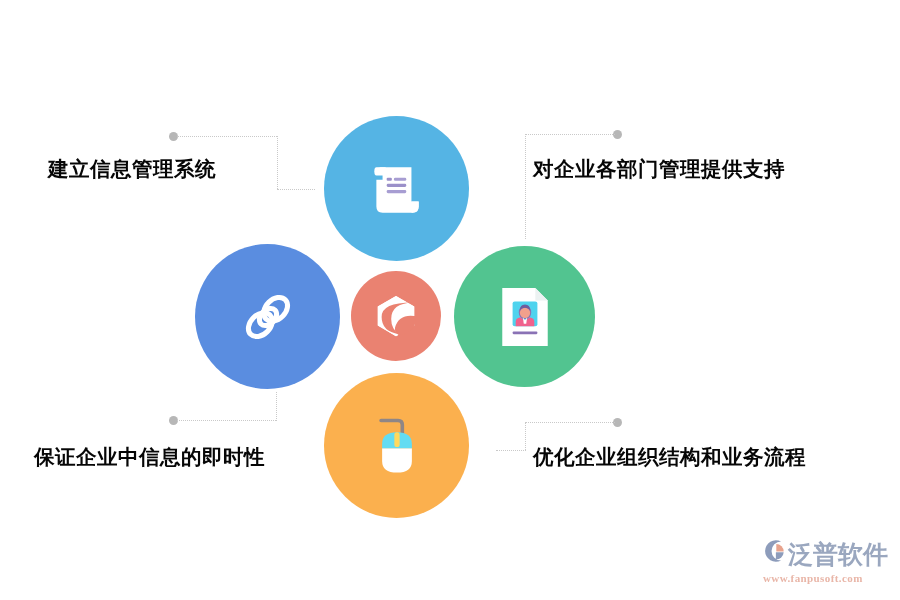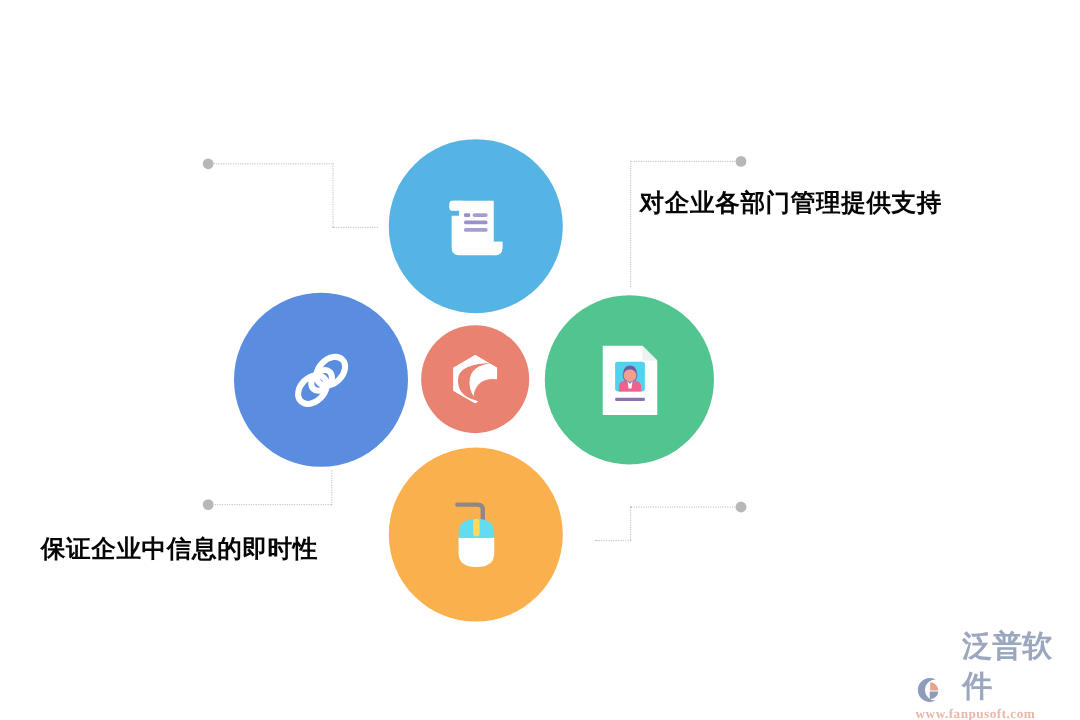--- a/index.html
+++ b/index.html
@@ -74,22 +74,22 @@
     top: 533px;
     width: 132px;
     height: 56px;
     display: flex;
     flex-direction: column;
     align-items: flex-start;
     justify-content: center;
   }
   #wm-row {
     display: flex;
-    align-items: flex-end;
-    gap: 16px;
+    align-items: flex-start;
+    gap: 0;
   }
   #wm-name {
     font-size: 25px;
     font-weight: bold;
     color: #9aa7bf;
     letter-spacing: 0px;
     font-family: "Liberation Sans", "DejaVu Sans", sans-serif;
   }
   #wm-url {
     margin-top: 1px;
@@ -179,25 +179,27 @@
 
   <div class="node" id="node-center" style="background:#ea8271;">
     <svg width="46" height="46" viewBox="0 0 48 48">
       <path d="M24 3 L43 14 V34 L24 45 L5 34 V14 Z" fill="#ffffff"></path>
       <path d="M24 3 L43 14 V34 L24 45 L5 34 V14 Z" fill="#ffffff"></path>
       <path d="M41 10 q-22 1 -22 17 q0 10 8 16 q-18 -3 -18 -18 q0 -15 32 -15 z" fill="#ea8271"></path>
       <path d="M43 24 q-16 -2 -20 12 q-1 5 4 8 q18 -2 18 -20 z" fill="#ea8271"></path>
     </svg>
   </div>
 
+  <div class="label" id="label-tl">建立信息管理系统</div>
 
   <div class="label" id="label-tr">对企业各部门管理提供支持</div>
 
   <div class="label" id="label-bl">保证企业中信息的即时性</div>
 
+  <div class="label" id="label-br">优化企业组织结构和业务流程</div>
 
   <div id="watermark">
     <div id="wm-row">
       <svg width="26" height="26" viewBox="0 0 30 30">
         <path d="M22 4 A12.5 12.5 0 1 0 22 26 A10 10 0 1 1 22 4 Z" fill="#8d9cbb"></path>
         <path d="M16.5 7 A8.5 8.5 0 0 1 25 15.5 L16.5 15.5 Z" fill="#e8a38d"></path>
         <path d="M16 16.5 L25 16.5 A8.5 8.5 0 0 1 16 24.5 Z" fill="#8d9cbb"></path>
       </svg>
       <span id="wm-name">泛普软件</span>
     </div>

